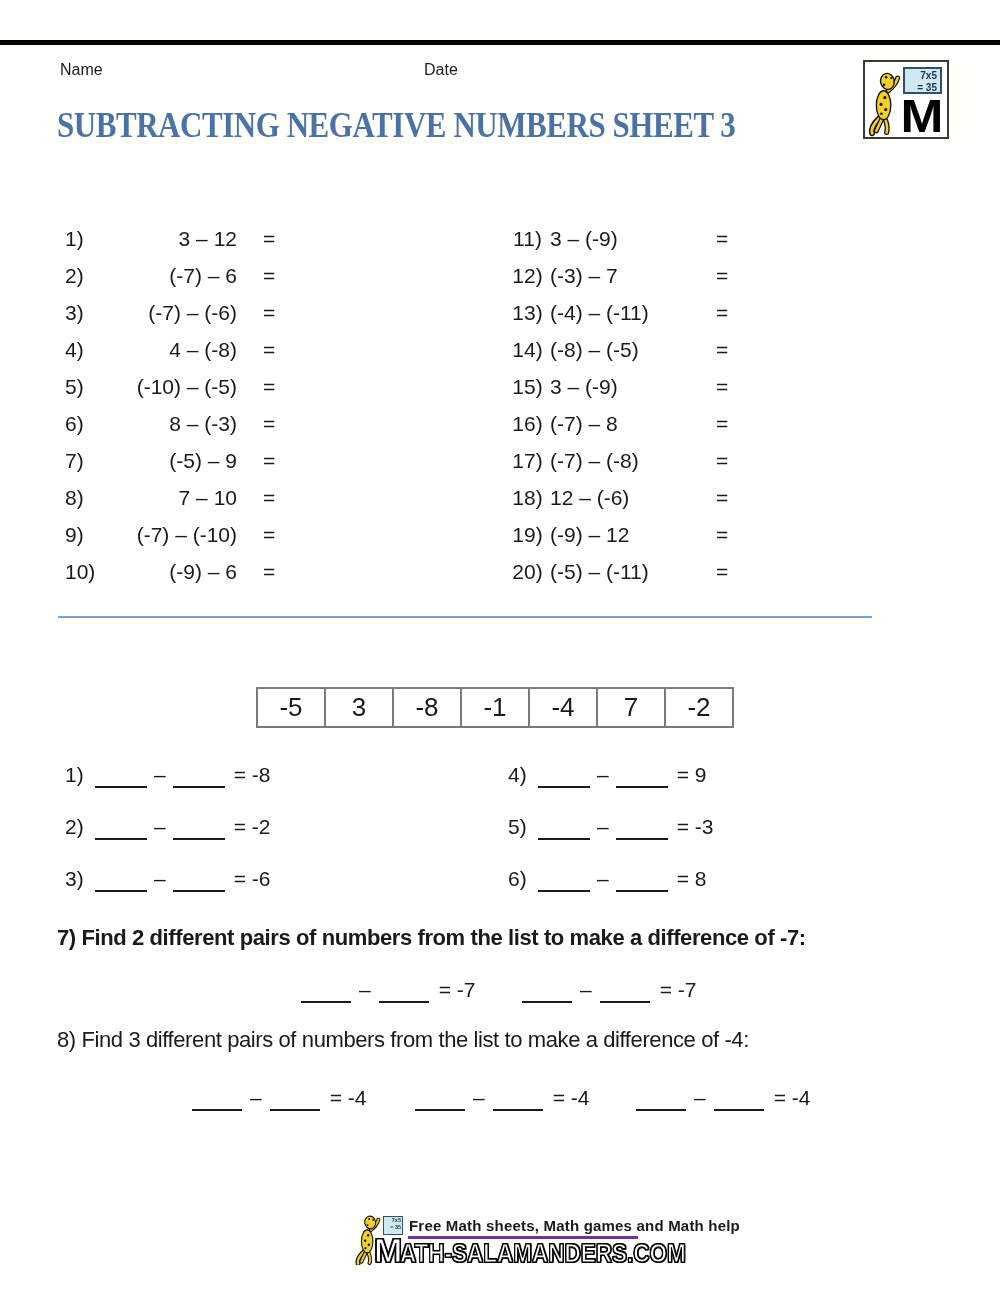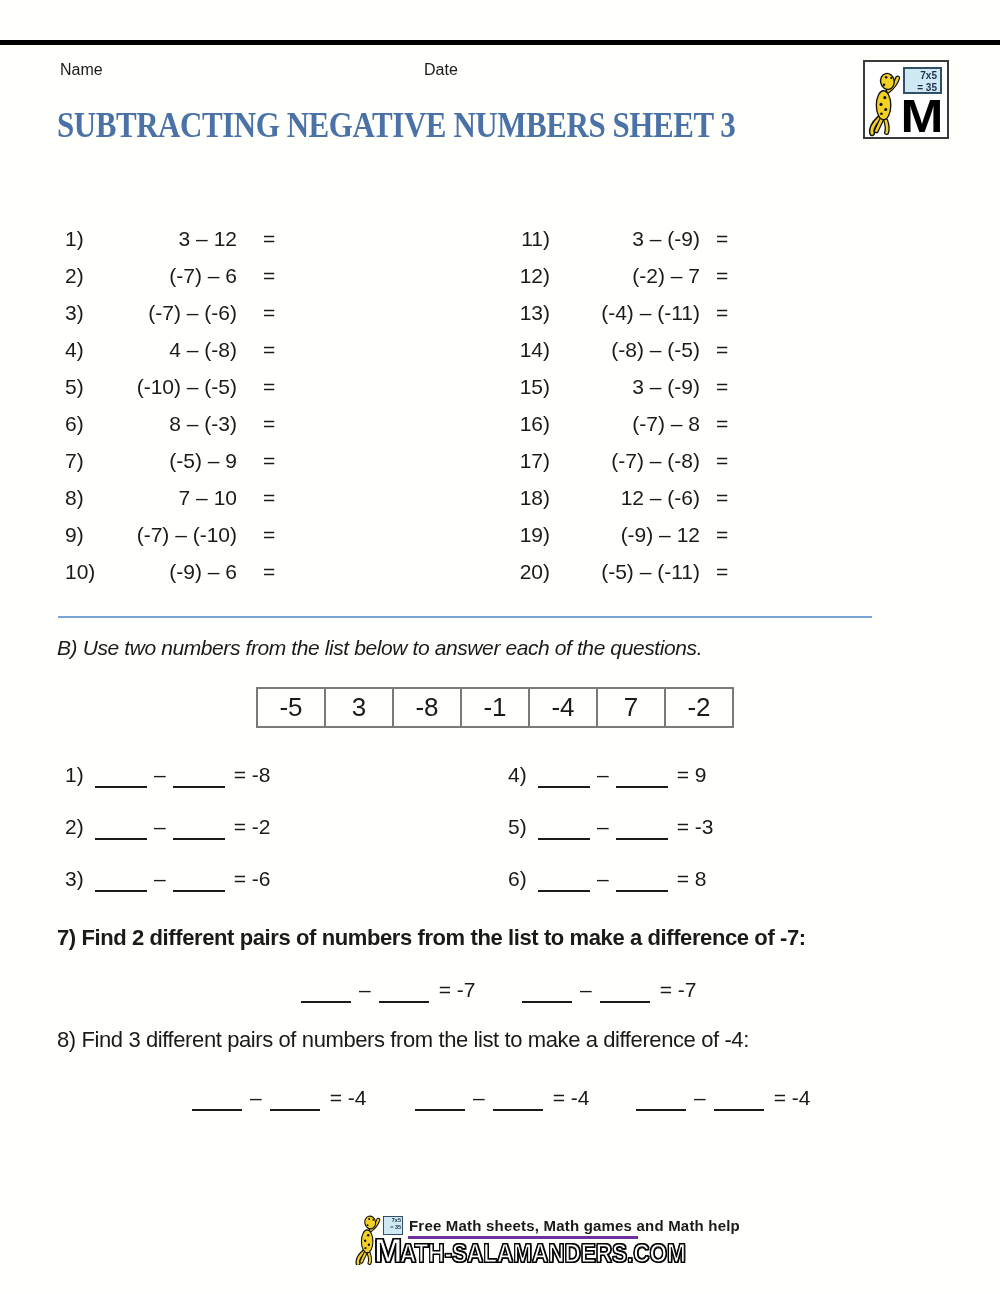--- a/index.html
+++ b/index.html
@@ -39,22 +39,22 @@
 
   
   .sec-a-heading{position:absolute;left:58px;top:172px;font-size:21px;font-style:italic;letter-spacing:-.3px;}
   .col{position:absolute;top:220px;}
   .col-left{left:65px;}
   .col-right{left:505px;}
   .arow{display:flex;align-items:center;height:37px;font-size:21px;white-space:nowrap;}
   .col-left .qnum{width:40px;text-align:left;}
   .col-left .expr{width:132px;text-align:right;}
   .col-left .eq{margin-left:26px;}
-  .col-right .qnum{width:45px;text-align:right;}
-  .col-right .expr{width:150px;text-align:right;}
+  .col-right .qnum{width:45px;text-align:center;}
+  .col-right .expr{width:150px;text-align:left;}
   .col-right .eq{margin-left:16px;}
 
   .divider{position:absolute;left:58px;top:616px;width:814px;height:2px;background:var(--divider_blue);}
 
   
   .sec-b-heading{position:absolute;left:57px;top:636px;font-size:21px;font-style:italic;letter-spacing:-.4px;white-space:nowrap;}
   .numbox{position:absolute;left:256px;top:687px;display:flex;border:1px solid #7a7a7a;}
   .numcell{width:68px;height:39px;border:1px solid #7a7a7a;display:flex;
     align-items:center;justify-content:center;font-size:26px;background:#fffffb;}
 
@@ -204,21 +204,21 @@
   </div>
 
   <div class="col col-right">
     <div class="arow">
         <span class="qnum">11)</span>
         <span class="expr">3 – (-9)</span>
         <span class="eq">=</span>
       </div>
     <div class="arow">
         <span class="qnum">12)</span>
-        <span class="expr">(-2) – 7</span>
+        <span class="expr">(-3) – 7</span>
         <span class="eq">=</span>
       </div>
     <div class="arow">
         <span class="qnum">13)</span>
         <span class="expr">(-4) – (-11)</span>
         <span class="eq">=</span>
       </div>
     <div class="arow">
         <span class="qnum">14)</span>
         <span class="expr">(-8) – (-5)</span>
@@ -251,21 +251,20 @@
       </div>
     <div class="arow">
         <span class="qnum">20)</span>
         <span class="expr">(-5) – (-11)</span>
         <span class="eq">=</span>
       </div>
   </div>
 
   <div class="divider"></div>
 
-  <div class="sec-b-heading">B) Use two numbers from the list below to answer each of the questions.</div>
 
   <div class="numbox">
     <div class="numcell">-5</div>
     <div class="numcell">3</div>
     <div class="numcell">-8</div>
     <div class="numcell">-1</div>
     <div class="numcell">-4</div>
     <div class="numcell">7</div>
     <div class="numcell">-2</div>
   </div>

